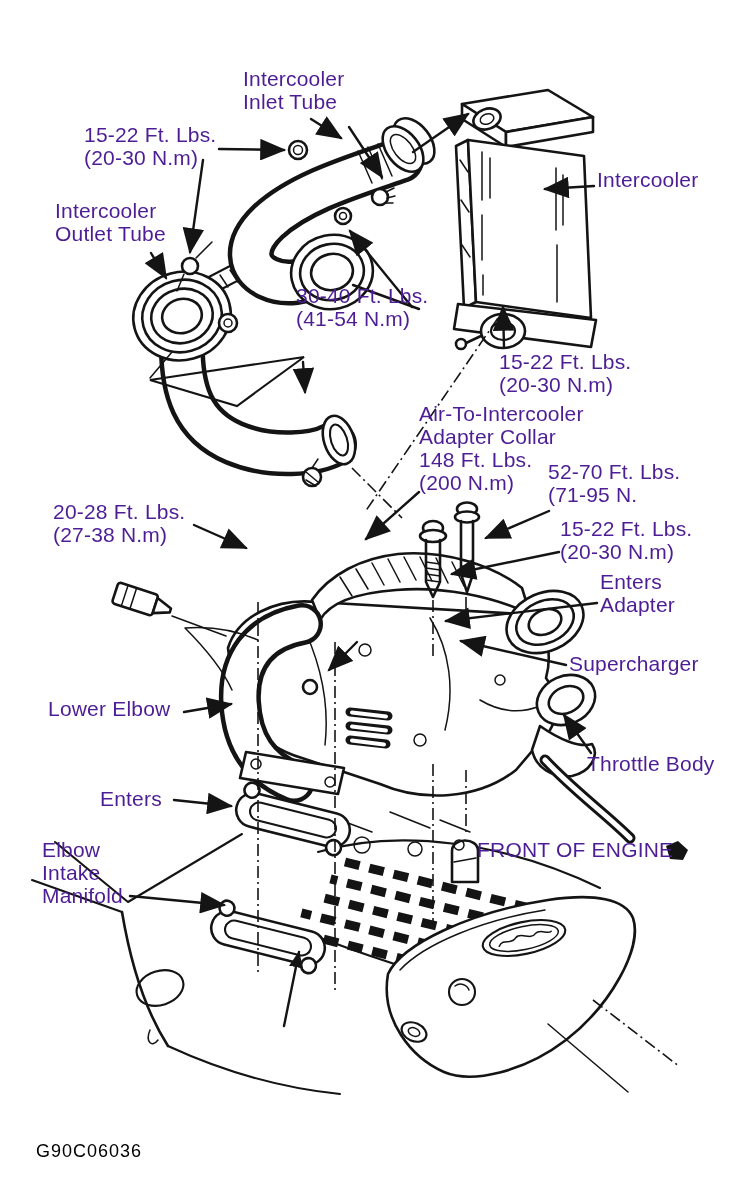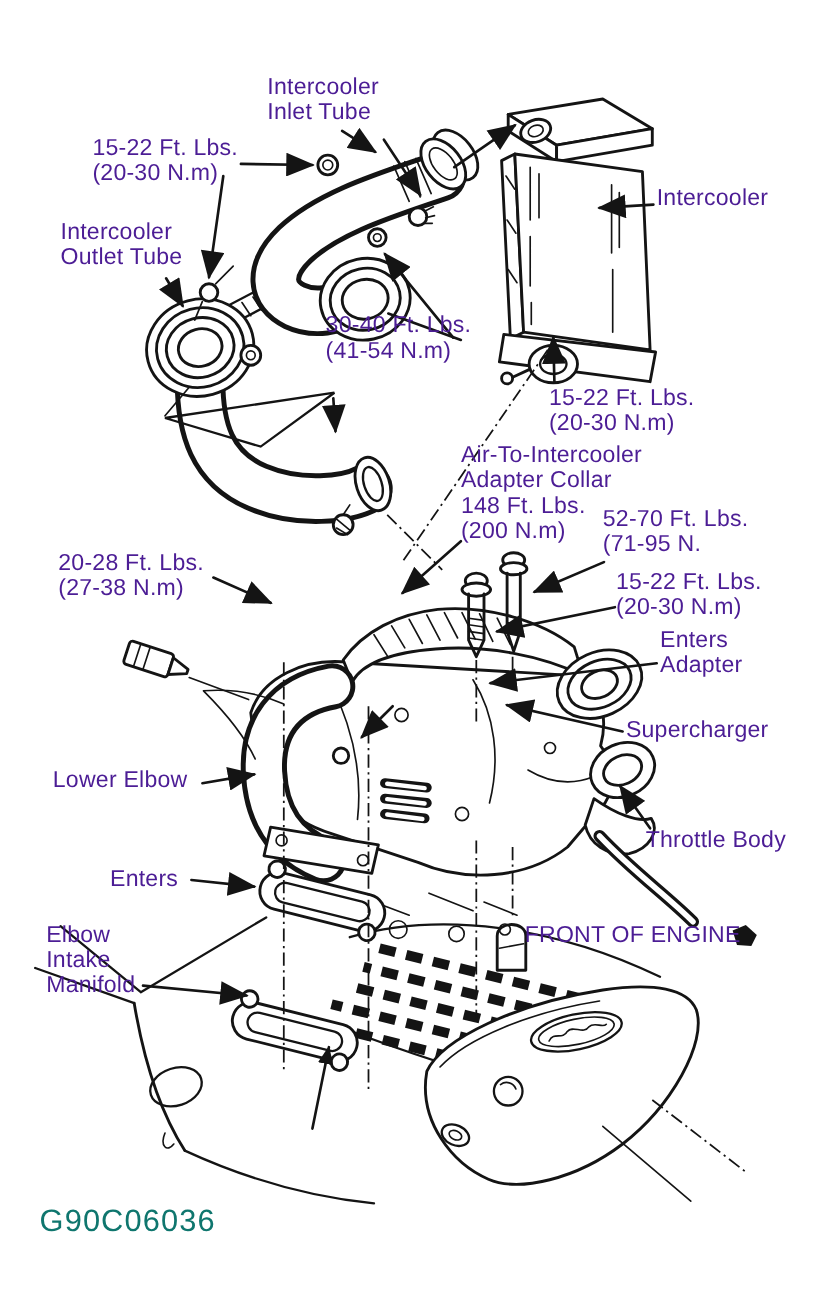--- a/index.html
+++ b/index.html
@@ -1,21 +1,21 @@
 <!DOCTYPE html>
 <html><head>
 <meta charset="utf-8">
 <style>
   html,body{margin:0;padding:0;background:#ffffff;}
   .page{position:relative;width:752px;height:1193px;background:#ffffff;overflow:hidden;
         font-family:"Liberation Sans",sans-serif;color:#141414;}
   .page svg{position:absolute;left:0;top:0;}
   .lbl{position:absolute;font-size:21px;line-height:23px;white-space:pre-line;
        letter-spacing:0.2px;color:#4c1d95;}
-  .code{position:absolute;font-size:28px;letter-spacing:1px;color:#0f766e;}
+  .code{position:absolute;font-size:18px;letter-spacing:1px;color:#000000;margin-top:47px;}
   
   .s{stroke:#141414;fill:none;stroke-width:2.6;stroke-linecap:round;stroke-linejoin:round;}
   .sf{stroke:#141414;fill:#ffffff;stroke-width:2.6;stroke-linejoin:round;}
   .thin{stroke:#141414;fill:none;stroke-width:1.5;stroke-linecap:round;}
   .t2{stroke:#141414;fill:none;stroke-width:2.1;stroke-linecap:round;}
   .tubeB{stroke:#141414;fill:none;stroke-width:46;stroke-linecap:round;}
   .tubeW{stroke:#ffffff;fill:none;stroke-width:37;stroke-linecap:round;}
   .elbB{stroke:#141414;fill:none;stroke-width:42;stroke-linecap:round;}
   .elbW{stroke:#ffffff;fill:none;stroke-width:33;stroke-linecap:round;}
   .hoseB{stroke:#141414;fill:none;stroke-width:11;stroke-linecap:round;}

